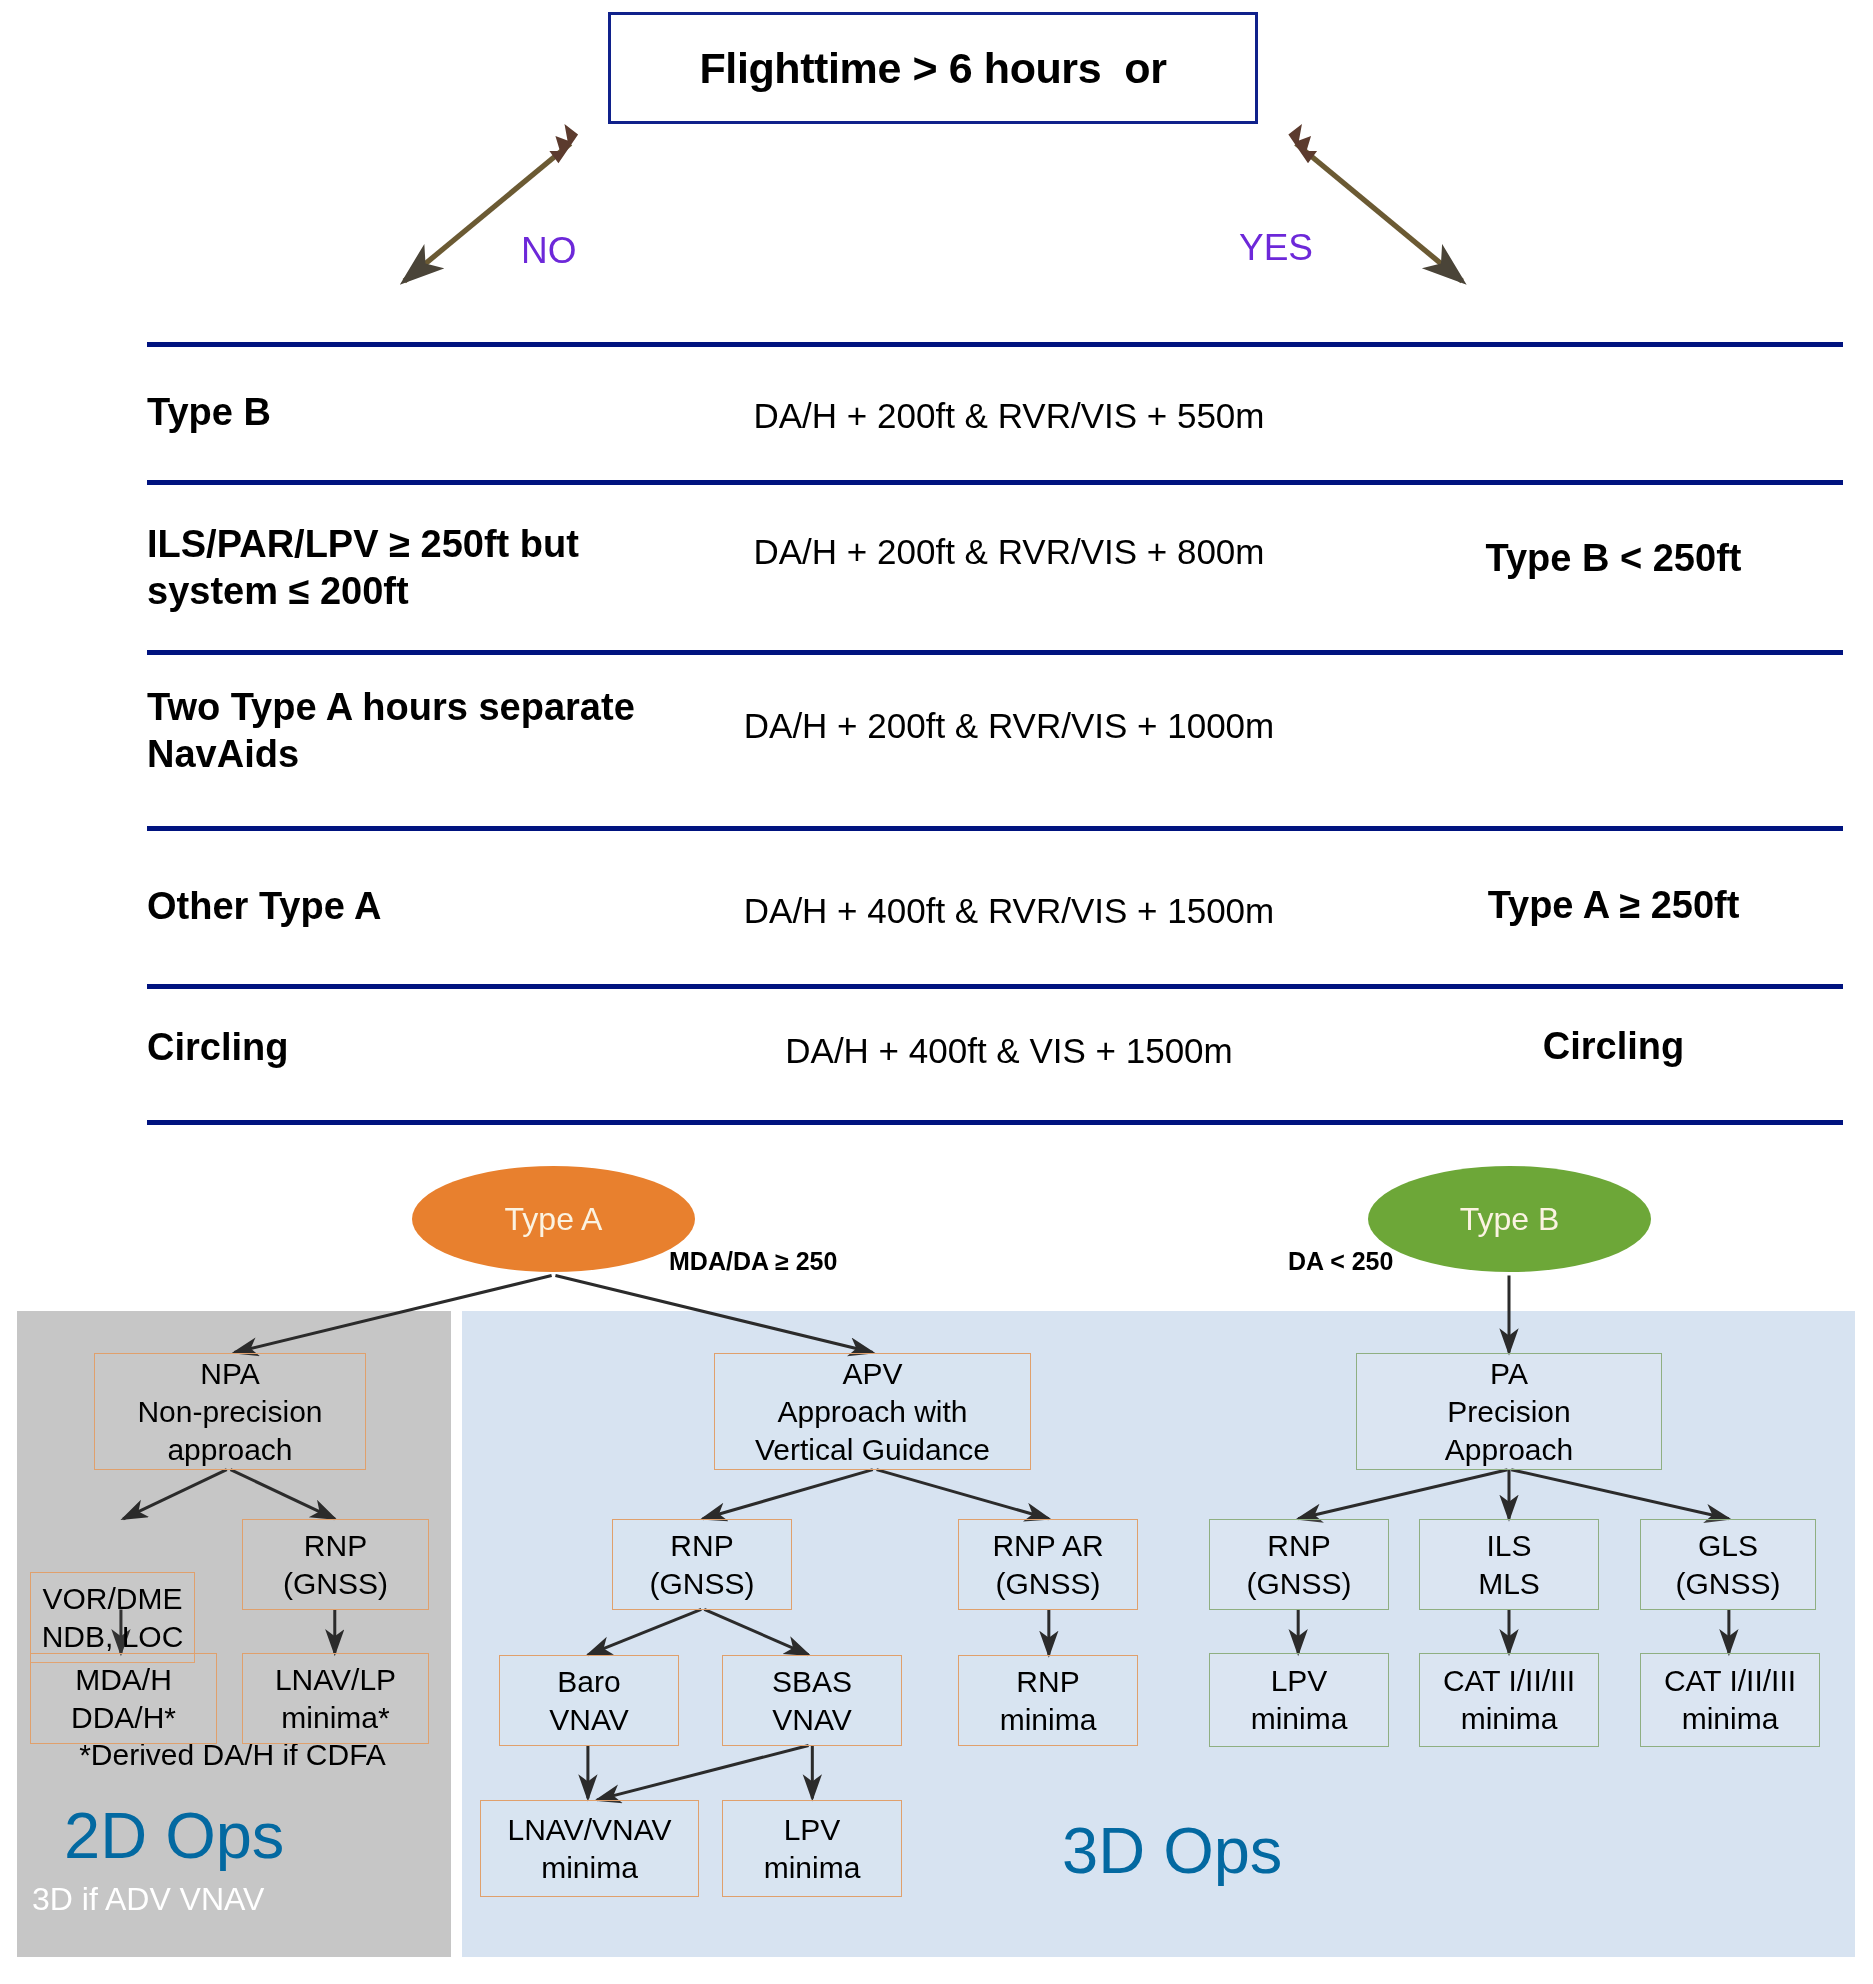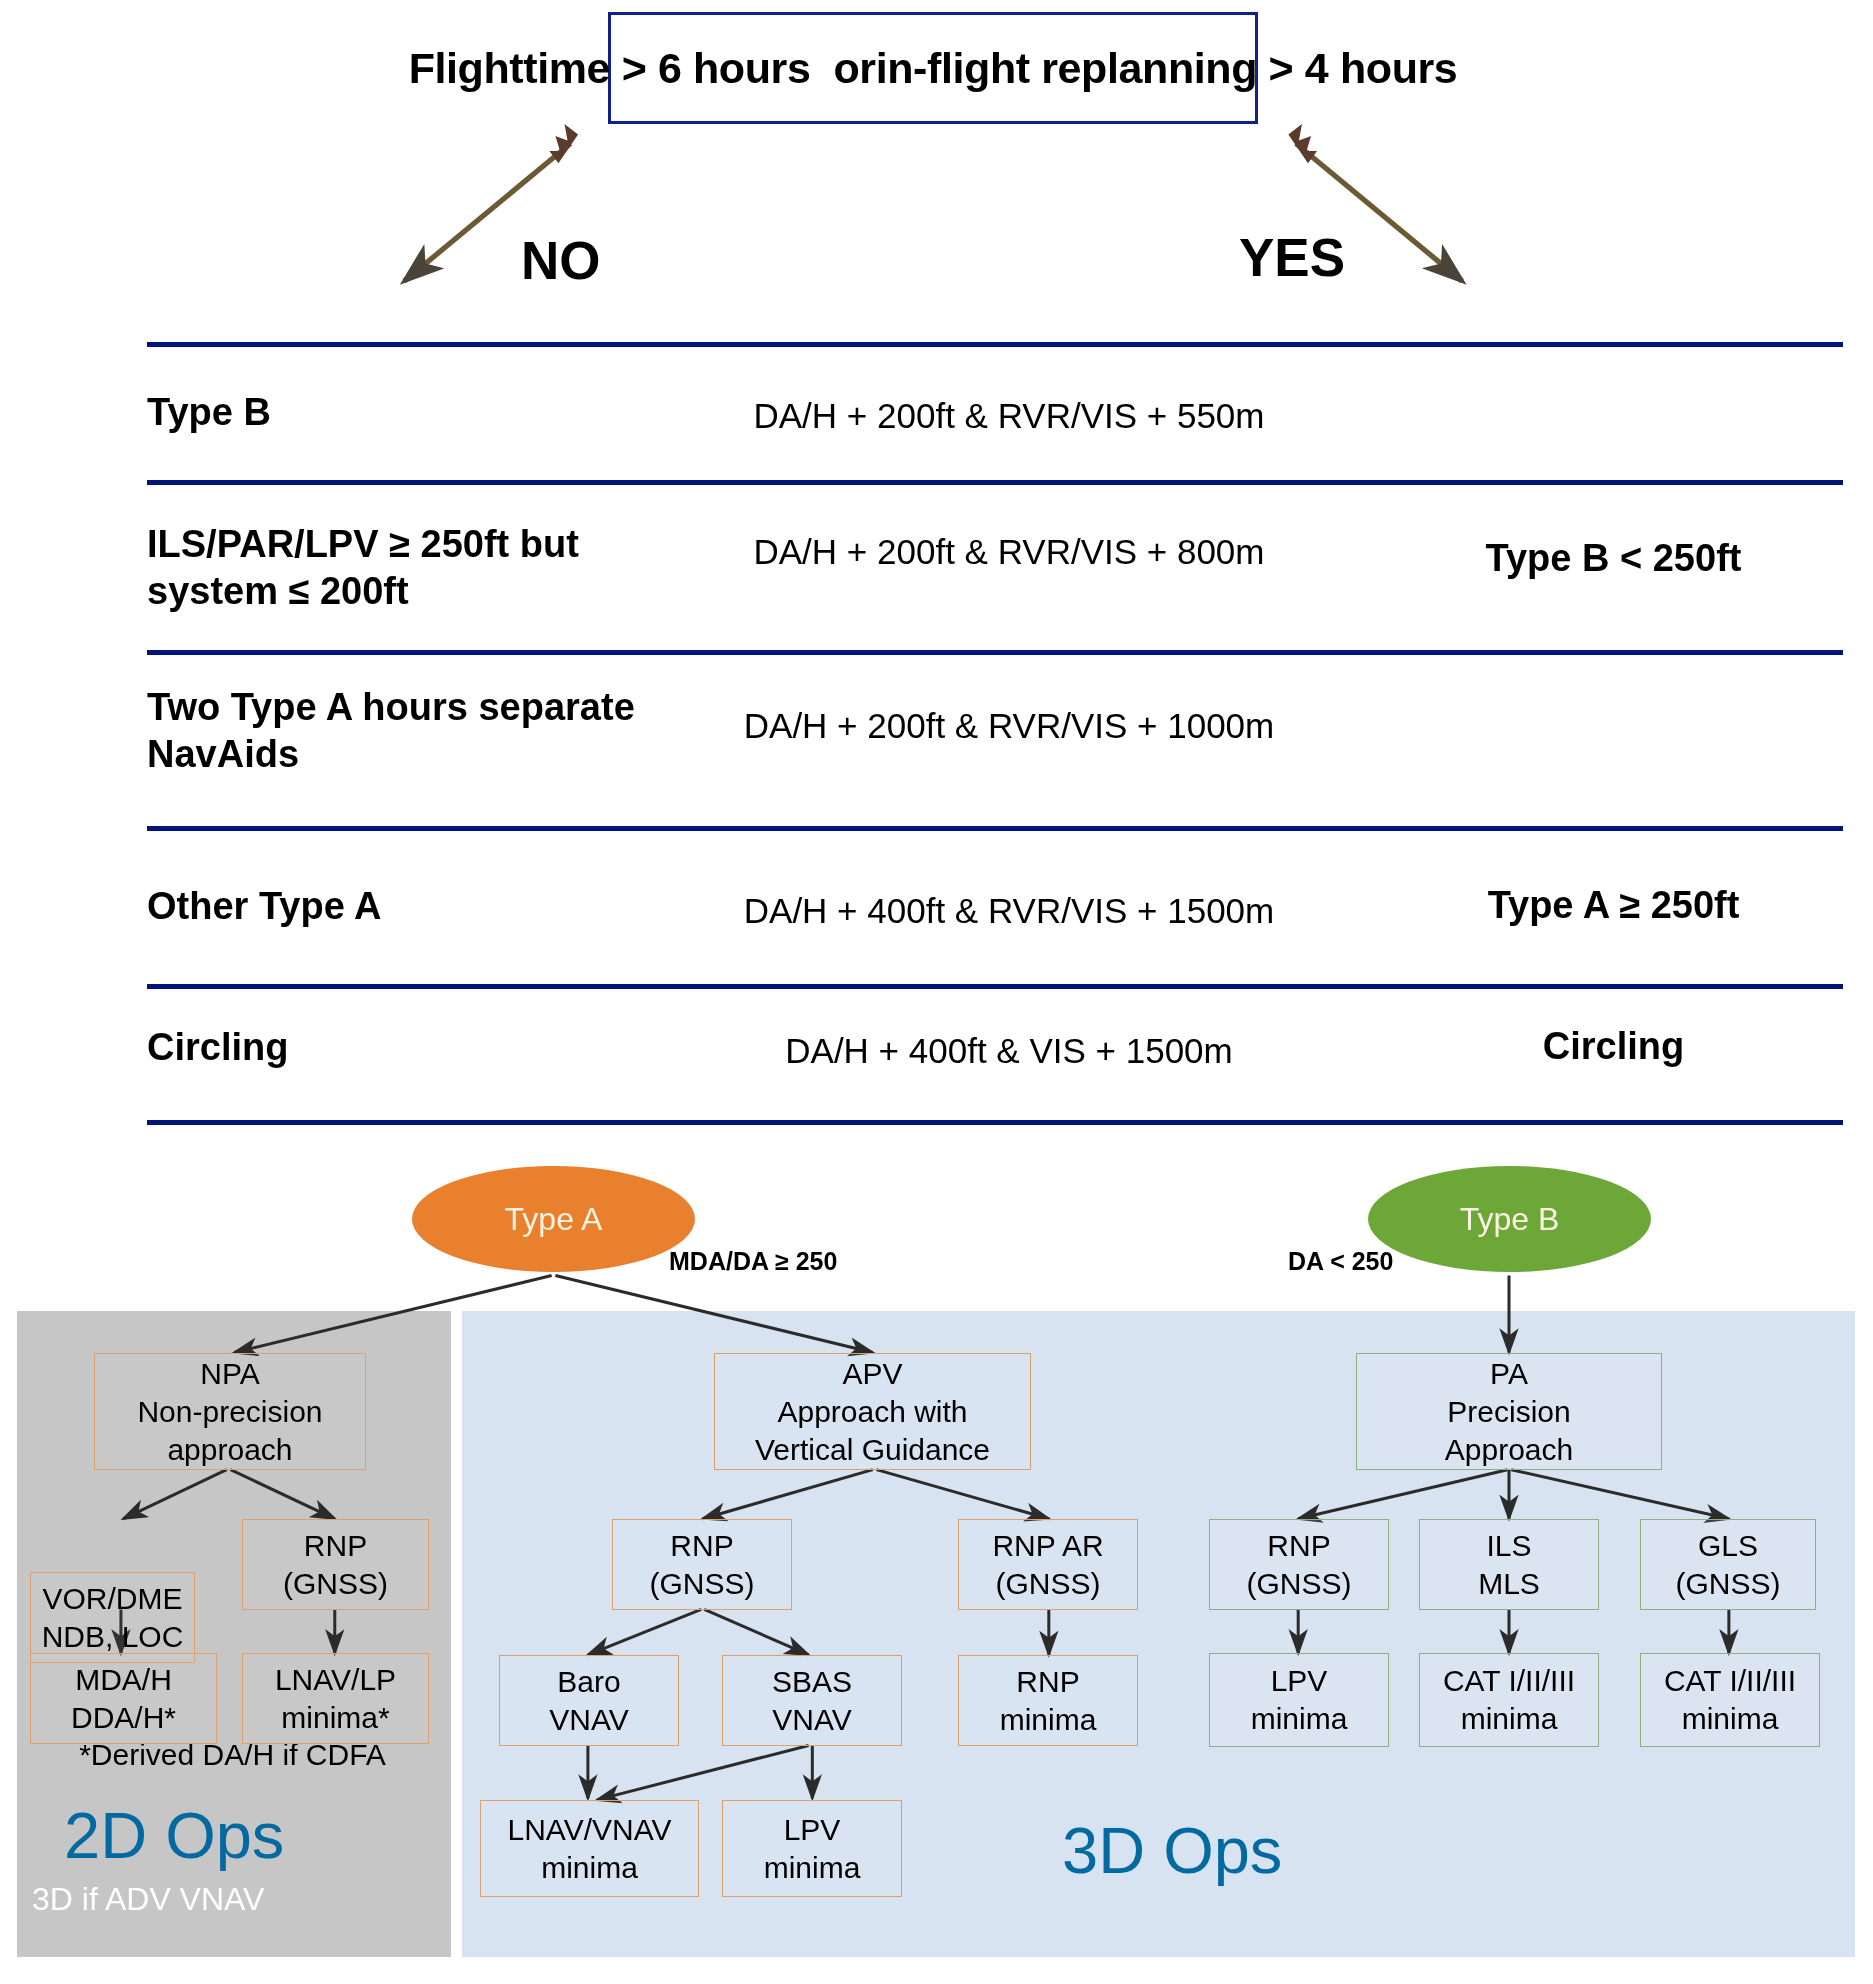--- a/index.html
+++ b/index.html
@@ -5,21 +5,21 @@
   html,body{margin:0;padding:0;background:#fff;}
   body{width:1874px;height:1985px;position:relative;overflow:hidden;
        font-family:"Liberation Sans",sans-serif;color:#000;}
 
   
   #title-box{position:absolute;left:608px;top:12px;width:650px;height:112px;
              border:3.8px solid #10218B;box-sizing:border-box;background:#fff;
              display:flex;flex-direction:row;align-items:center;justify-content:center;}
   #title-box .tline{font-weight:bold;font-size:43px;line-height:53px;white-space:pre;
                     letter-spacing:-0.4px;}
-  .dec-label{position:absolute;font-weight:bold;font-size:53px;color:#000000;}
+  .dec-label{position:absolute;font-weight:normal;font-size:37px;color:#6d28d9;}
   #no-label{left:521px;top:230px;}
   #yes-label{left:1239px;top:227px;}
 
   
   #table-zone{position:absolute;left:0;top:0;width:1874px;height:1148px;}
   .hrule{position:absolute;left:147px;width:1696px;height:5.3px;background:#00137F;}
   .trow{position:absolute;left:0;width:1874px;}
   .c-left{position:absolute;left:147px;width:514px;font-weight:bold;font-size:38px;
           line-height:47px;}
   .c-mid{position:absolute;left:650px;width:718px;font-size:35px;line-height:45px;
@@ -56,21 +56,20 @@
   .fbox span{display:block;white-space:nowrap;}
 
   svg.conn{position:absolute;left:0;top:0;width:1874px;height:1985px;
            pointer-events:none;overflow:visible;}
 </style>
 </head>
 <body>
 
 <div id="title-box">
   <div class="tline">Flighttime &gt; 6 hours  or</div>
-  <div class="tline">in-flight replanning &gt; 4 hours</div>
 </div>
 
 <svg class="conn" viewBox="0 0 2480 2627" width="1874" height="1985">
   <defs>
     <marker id="ah" markerWidth="10" markerHeight="10" refX="8" refY="3.2" orient="auto" markerUnits="strokeWidth">
       <path d="M0,0 L9,3.2 L0,6.4 L2.4,3.2 z" fill="#2b2b2b"></path>
     </marker>
     <marker id="ahb" markerWidth="9" markerHeight="9" refX="7.4" refY="3" orient="auto" markerUnits="strokeWidth">
       <path d="M0,0 L8.5,3 L0,6 L2.2,3 z" fill="#4a4438"></path>
     </marker>

